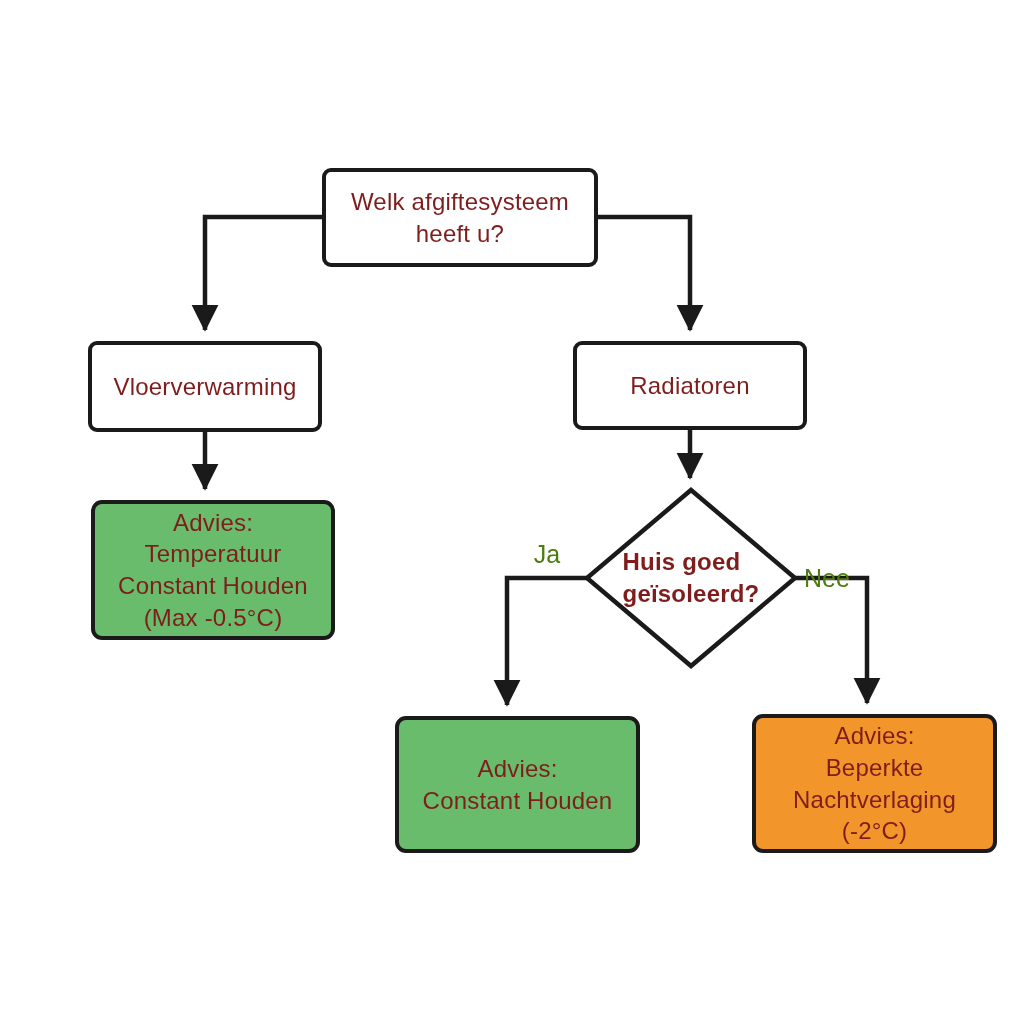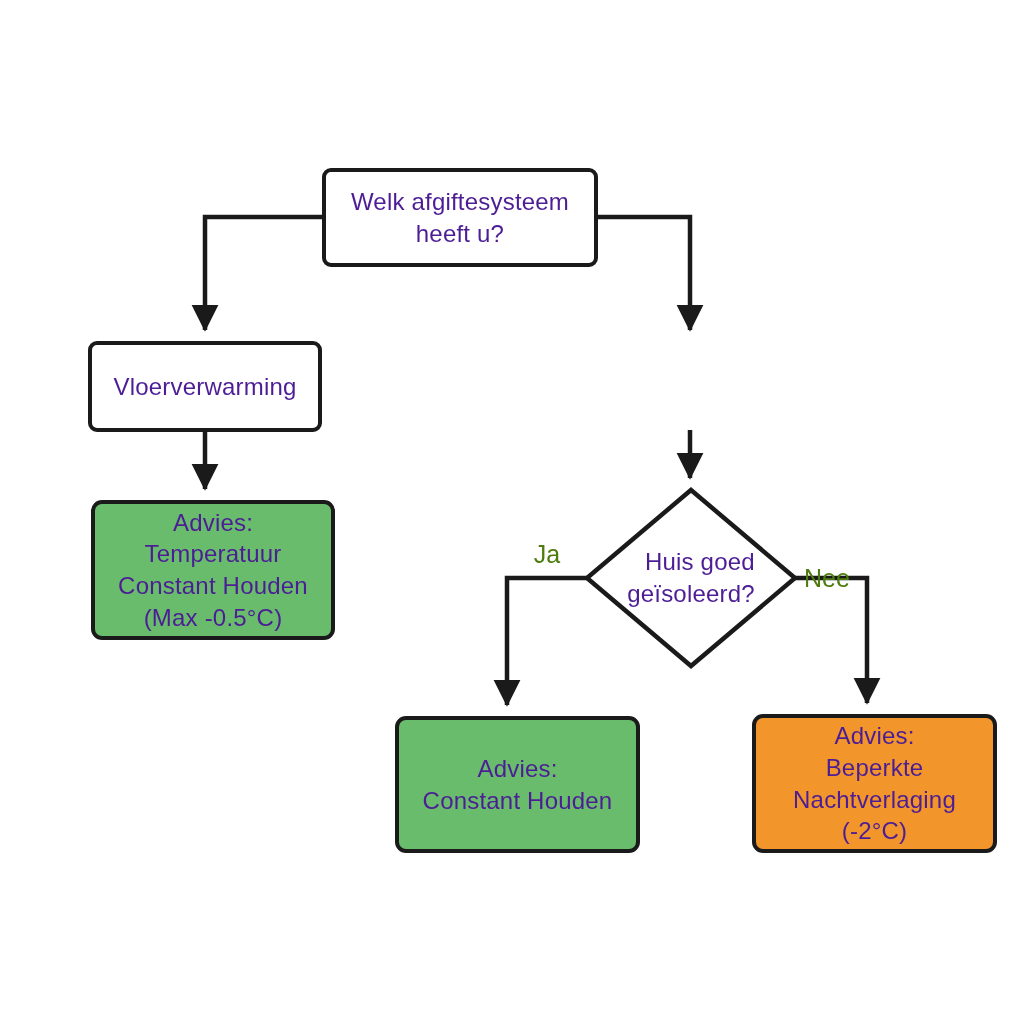--- a/index.html
+++ b/index.html
@@ -31,30 +31,31 @@
     align-items: center;
     justify-content: center;
     text-align: center;
   }
   .rect-node { border-radius: 9px; }
   .result-node { border-radius: 11px; margin-left: 8px; }
   .node-label {
     white-space: pre-line;
     font-size: 24px;
     line-height: 1.32;
-    color: #4c1d95;
+    color: #7f1d1d;
     letter-spacing: 0.2px;
   }
   .diamond-label-wrap {
     position: absolute;
     display: flex;
     align-items: center;
     justify-content: center;
-    text-align: right;
+    text-align: left;
     background: transparent;
+    font-weight: bold;
   }
   .edge-label {
     position: absolute;
     font-size: 25px;
     color: #4d7c0f;
     text-align: center;
   }
 </style>
 </head>
 <body>
@@ -85,20 +86,23 @@
 
   <div class="node rect-node" style="left:322px; top:168px; width:276px; height:99px;">
     <span class="node-label">Welk afgiftesysteem
 heeft u?</span>
   </div>
 
   <div class="node rect-node" style="left:88px; top:341px; width:234px; height:91px;">
     <span class="node-label">Vloerverwarming</span>
   </div>
 
+  <div class="node rect-node" style="left:573px; top:341px; width:234px; height:89px;">
+    <span class="node-label">Radiatoren</span>
+  </div>
 
   <div class="node result-node" style="left: 83px; top: 500px; width: 244px; height: 140px; background: rgb(104, 188, 108);">
     <span class="node-label">Advies:
 Temperatuur
 Constant Houden
 (Max -0.5°C)</span>
   </div>
 
   <div class="diamond-label-wrap" style="left:601px; top:528px; width:180px; height:100px;">
     <span class="node-label">Huis goed

